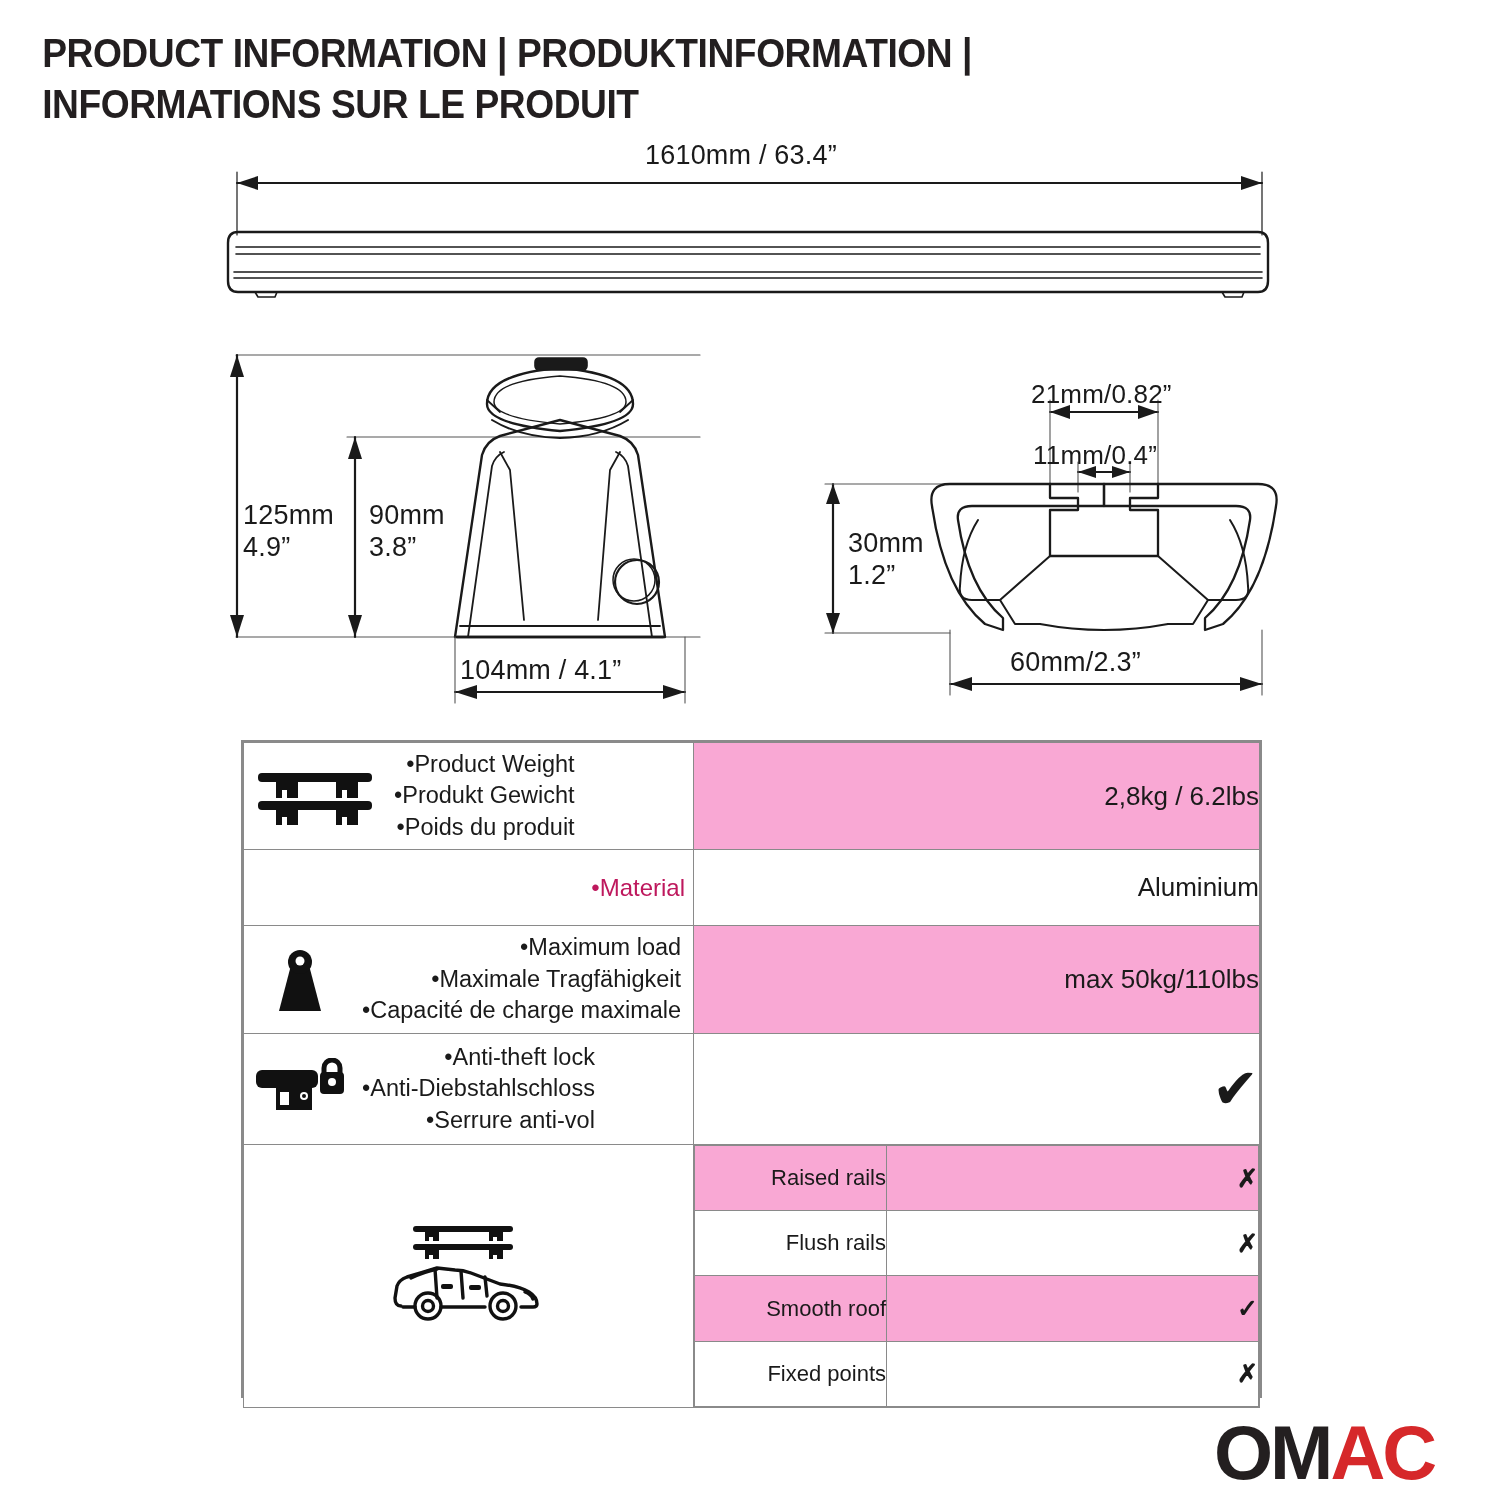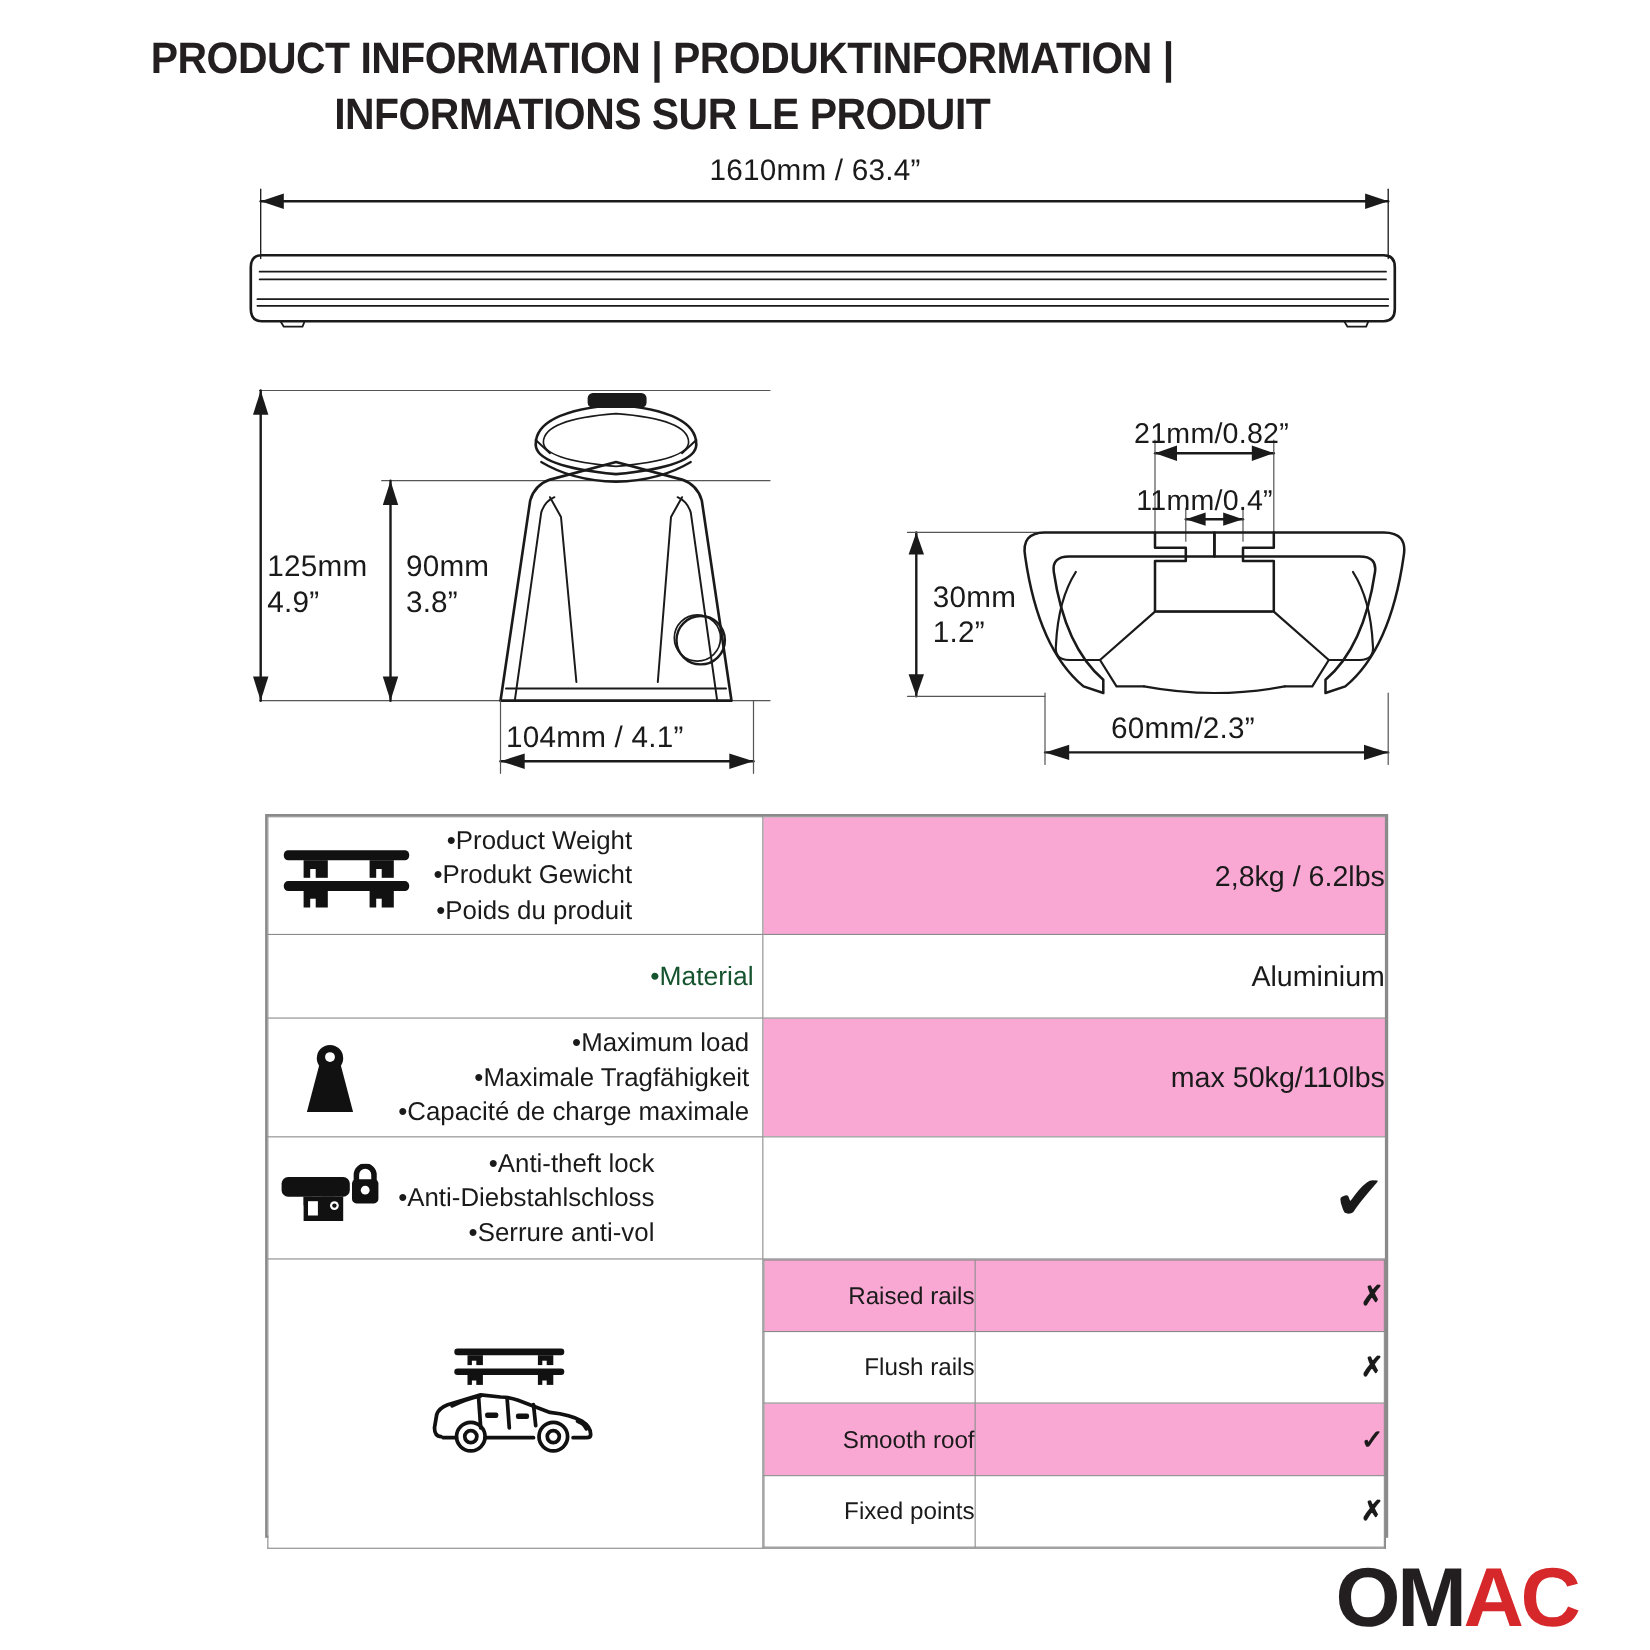--- a/index.html
+++ b/index.html
@@ -8,21 +8,21 @@
     background: #ffffff;
     font-family: "Liberation Sans", sans-serif;
     color: #1a1a1a;
     overflow: hidden;
   }
   .sheet { position: relative; width: 1500px; height: 1500px; }
 
   
   .title-block {
     position: absolute; left: 0; top: 28px; width: 1204px;
-    text-align: center;
+    text-align: left;
   }
   .title-line {
     font-size: 40px; font-weight: 700; letter-spacing: -0.5px;
     line-height: 1.28; color: #231f20;
     font-family: "Liberation Sans", sans-serif;
     transform: scaleX(0.93); transform-origin: center;
   }
 
   
   .dim {
@@ -44,21 +44,21 @@
     border-collapse: collapse;
   }
   .spec-table table { width: 100%; height: 100%; border-collapse: collapse; table-layout: fixed; text-align: right; }
   .spec-table td { border: 1px solid #8a8a8a; vertical-align: middle; }
   .cell-label { padding: 6px 8px 6px 10px; }
   .shaded { background: #f9a8d4; }
   .plain { background: #ffffff; }
 
   .lbl-list { font-size: 23.5px; line-height: 1.34; color: #1a1a1a; }
   .lbl-list div { white-space: nowrap; }
-  .lbl-one { font-size: 24px; color: #14532d; padding-left: 44px; }
+  .lbl-one { font-size: 24px; color: #be185d; padding-left: 44px; }
   .val { font-size: 26px; color: #1a1a1a; padding-left: 26px; }
 
   .icon-row { display: flex; align-items: center; gap: 16px; }
   .icon-box { flex: 0 0 auto; display: flex; align-items: center; justify-content: center; }
 
   .roof-cell { padding: 0; margin-left: 24px; }
   .roof-table { width: 100%; height: 100%; border-collapse: collapse; table-layout: fixed; }
   .roof-table td { border: 1px solid #8a8a8a; }
   .roof-name { font-size: 22px; padding-left: 14px; color: #1a1a1a; width: 192px; }
   .roof-mark { font-size: 25px; padding-left: 14px; color: #1a1a1a; font-weight: 600; }

